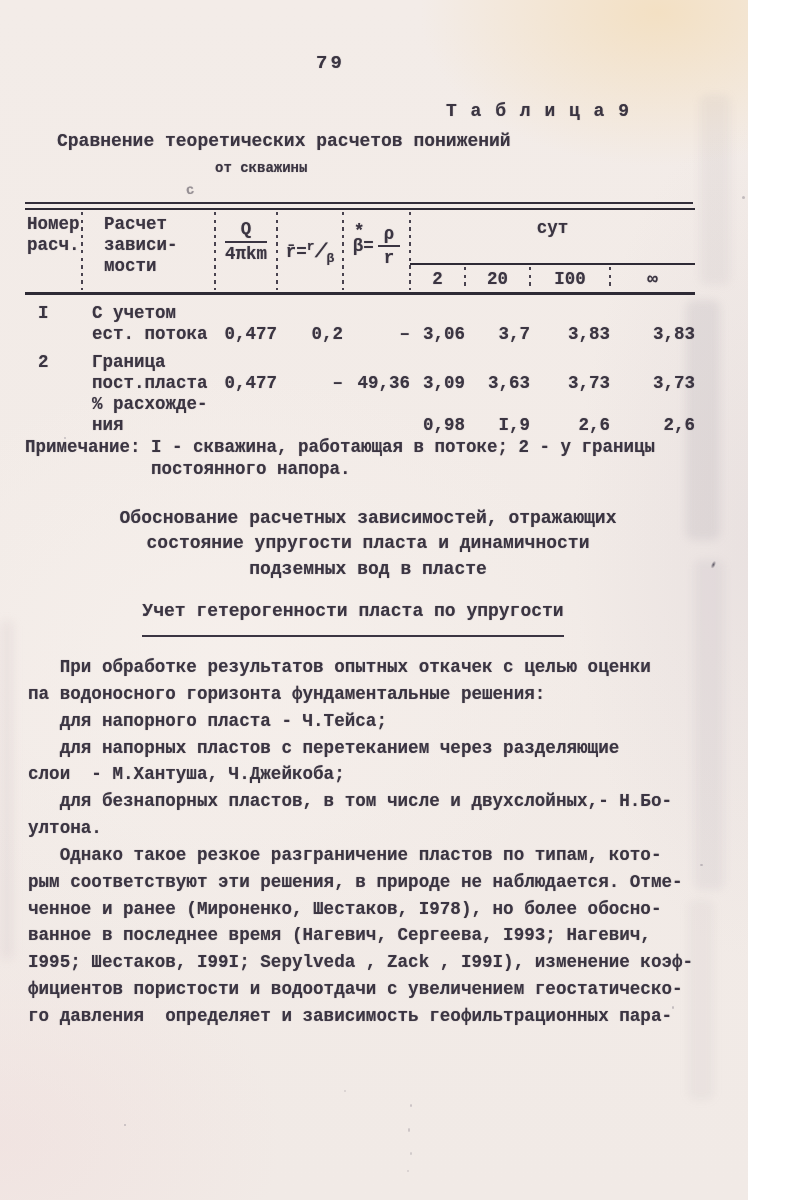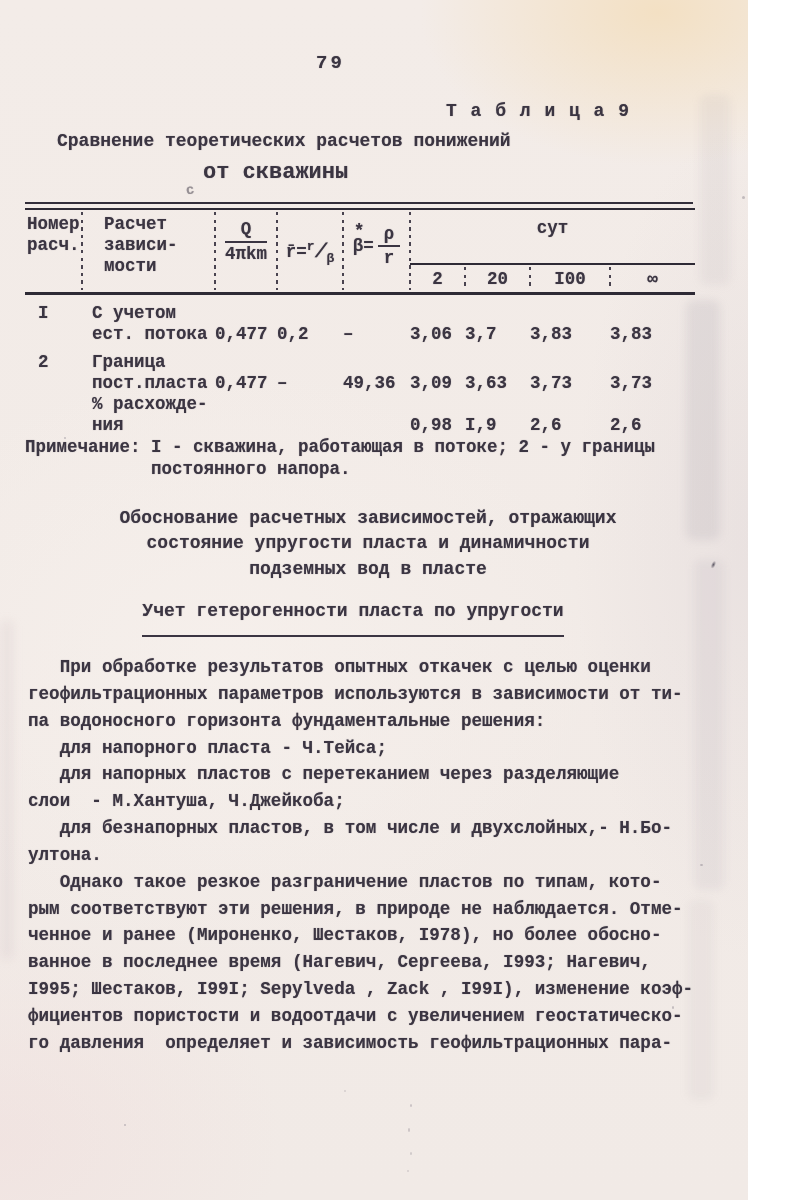--- a/index.html
+++ b/index.html
@@ -12,21 +12,21 @@
       radial-gradient(ellipse 260px 600px at 101% 45%, rgba(210,200,206,.28), rgba(210,200,206,0) 70%),
       radial-gradient(ellipse 400px 300px at 0% 95%, rgba(240,221,220,.5), rgba(240,221,220,0) 70%),
       radial-gradient(ellipse 500px 400px at 30% 55%, rgba(248,242,238,.6), rgba(248,242,238,0) 75%),
       linear-gradient(#f3ece8,#f1eae6);
     text-shadow:0 0 1px rgba(59,53,66,.5);
   }
   .abs{position:absolute;}
   .pagenum{left:316px;top:52px;font-size:19px;letter-spacing:3px;}
   .caption{left:446px;top:101px;font-size:18px;letter-spacing:1.5px;}
   .ttitle1{left:57px;top:131px;font-size:18px;}
-  .ttitle2{left:203px;top:160px;font-size:22px;}
+  .ttitle2{left:215px;top:160px;font-size:14px;}
   .stray{left:186px;top:182px;font-size:14px;opacity:.5;transform:rotate(-8deg);}
 
   
   .ttable{left:25px;top:202px;width:670px;font-size:17.5px;}
   .ttable::before{content:"";position:absolute;left:0;right:2px;top:0;height:2px;background:#332e3a;}
   .thead{margin-top:6px;border-top:2.5px solid #2e2a35;border-bottom:3px solid #2e2a35;
          display:grid;grid-template-columns:57px 133px 62px 66px 67px 285px;}
   .hc{position:relative;padding-top:4px;line-height:21px;}
   .vdots::after{content:"";position:absolute;top:2px;bottom:2px;right:-1px;width:2.5px;
     background-image:repeating-linear-gradient(180deg,#49434f 0 3.4px,rgba(0,0,0,0) 3.4px 7.6px);}
@@ -46,21 +46,21 @@
   .c-b .frac{margin-top:0;}
   .c-b .frac .fnum{padding:0 6px 0;}
   .gtitle{height:51px;border-bottom:2px solid #2e2a35;text-align:center;line-height:22px;padding-top:3px;box-sizing:border-box;}
   .gsub{display:grid;grid-template-columns:55px 65px 80px 85px;height:27px;}
   .sc{position:relative;text-align:center;padding-top:4px;line-height:21px;}
   .tbody .trow{display:grid;grid-template-columns:57px 133px 62px 66px 67px 55px 65px 80px 85px;
      align-items:end;line-height:21px;}
   .r1{margin-top:8px;} .r2{margin-top:7px;} .r3{margin-top:0;}
   .bc-num{align-self:start;padding-left:13px;}
   .bc-label{padding-left:10px;}
-  .bc-v{text-align:left;}
+  .bc-v{text-align:right;}
 
   .note{left:25px;top:437px;font-size:17.5px;line-height:21.5px;}
   .note .nl2{padding-left:126px;}
 
   .heading{left:0;top:506px;width:736px;text-align:center;font-size:18px;line-height:25.3px;}
   .subheading{left:0;top:601px;width:706px;text-align:center;font-size:18px;}
   .subheading span{border-bottom:2px solid #3b3542;padding-bottom:14px;}
 
   .bodytext{left:28px;top:654px;font-size:17.6px;line-height:26.85px;}
   .bodytext div{white-space:pre;}
@@ -193,21 +193,20 @@
     <div>Обоснование расчетных зависимостей, отражающих</div>
     <div>состояние упругости пласта и динамичности</div>
     <div>подземных вод в пласте</div>
   </div>
   <div class="abs subheading">
     <span>Учет гетерогенности пласта по упругости</span>
   </div>
 
   <div class="abs bodytext">
     <div>   При обработке результатов опытных откачек с целью оценки</div>
-    <div>геофильтрационных параметров используются в зависимости от ти-</div>
     <div>па водоносного горизонта фундаментальные решения:</div>
     <div>   для напорного пласта - Ч.Тейса;</div>
     <div>   для напорных пластов с перетеканием через разделяющие</div>
     <div>слои  - М.Хантуша, Ч.Джейкоба;</div>
     <div>   для безнапорных пластов, в том числе и двухслойных,- Н.Бо-</div>
     <div>ултона.</div>
     <div>   Однако такое резкое разграничение пластов по типам, кото-</div>
     <div>рым соответствуют эти решения, в природе не наблюдается. Отме-</div>
     <div>ченное и ранее (Мироненко, Шестаков, I978), но более обосно-</div>
     <div>ванное в последнее время (Нагевич, Сергеева, I993; Нагевич,</div>

